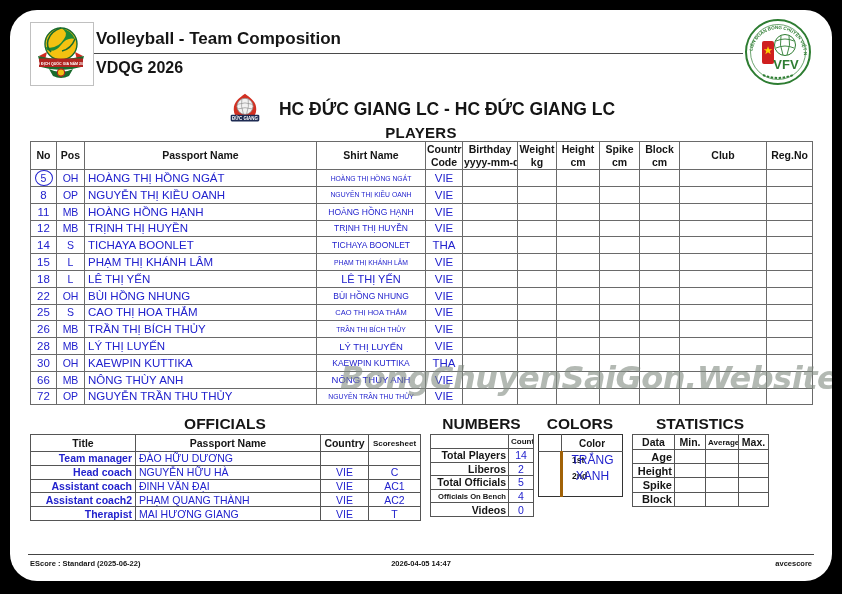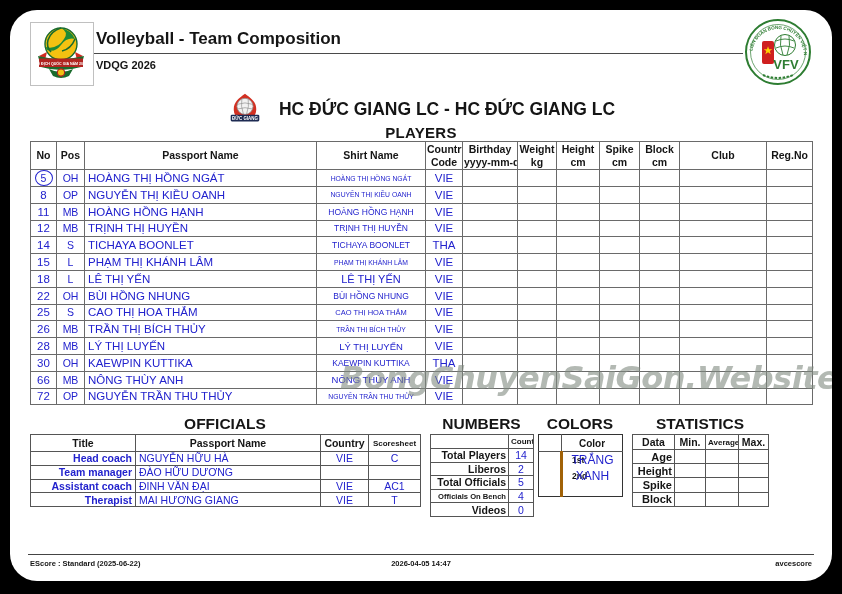--- a/index.html
+++ b/index.html
@@ -20,21 +20,21 @@
   }
   .logo-right-box { position:absolute; left:733px; top:7px; width:70px; height:70px; }
   .header-title {
     position:absolute; left:86px; top:19px; font-size:17px; font-weight:bold; color:#151515;
   }
   .header-line {
     position:absolute; left:84px; top:43px; width:649px; height:0;
     border-top:1.5px solid #4a4a4a;
   }
   .header-subtitle {
-    position:absolute; left:86px; top:49px; font-size:11px; font-weight:bold; color:#151515;
+    position:absolute; left:86px; top:49px; font-size:16px; font-weight:bold; color:#151515;
   }
   
   .team-row {
     position:absolute; left:0; top:82px; width:822px; height:34px;
     display:flex; align-items:center; justify-content:center; gap:16px;
   }
   .team-logo { width:36px; height:32px; flex:0 0 auto; }
   .team-name { font-size:17.5px; font-weight:bold; color:#151515; }
   .players-heading {
     position:absolute; left:0; top:114px; width:822px; text-align:center;
@@ -447,36 +447,42 @@
     <thead>
         <tr>
           <th>Title</th>
           <th>Passport Name</th>
           <th>Country</th>
           <th class="small-h">Scoresheet</th>
         </tr>
       </thead>
     <tbody>
         <tr>
+          <td class="title">Team manager</td>
+          <td class="name">ĐÀO HỮU DƯƠNG</td>
+          <td class="cc"></td>
+          <td class="cc"></td>
+        </tr>
+        <tr>
           <td class="title">Head coach</td>
           <td class="name">NGUYỄN HỮU HÀ</td>
           <td class="cc">VIE</td>
           <td class="cc">C</td>
         </tr>
         <tr>
-          <td class="title">Team manager</td>
-          <td class="name">ĐÀO HỮU DƯƠNG</td>
-          <td class="cc"></td>
-          <td class="cc"></td>
-        </tr>
-        <tr>
           <td class="title">Assistant coach</td>
           <td class="name">ĐINH VĂN ĐẠI</td>
           <td class="cc">VIE</td>
           <td class="cc">AC1</td>
+        </tr>
+        <tr>
+          <td class="title">Assistant coach2</td>
+          <td class="name">PHẠM QUANG THÀNH</td>
+          <td class="cc">VIE</td>
+          <td class="cc">AC2</td>
         </tr>
         <tr>
           <td class="title">Therapist</td>
           <td class="name">MAI HƯƠNG GIANG</td>
           <td class="cc">VIE</td>
           <td class="cc">T</td>
         </tr>
       </tbody>
   </table>
 

